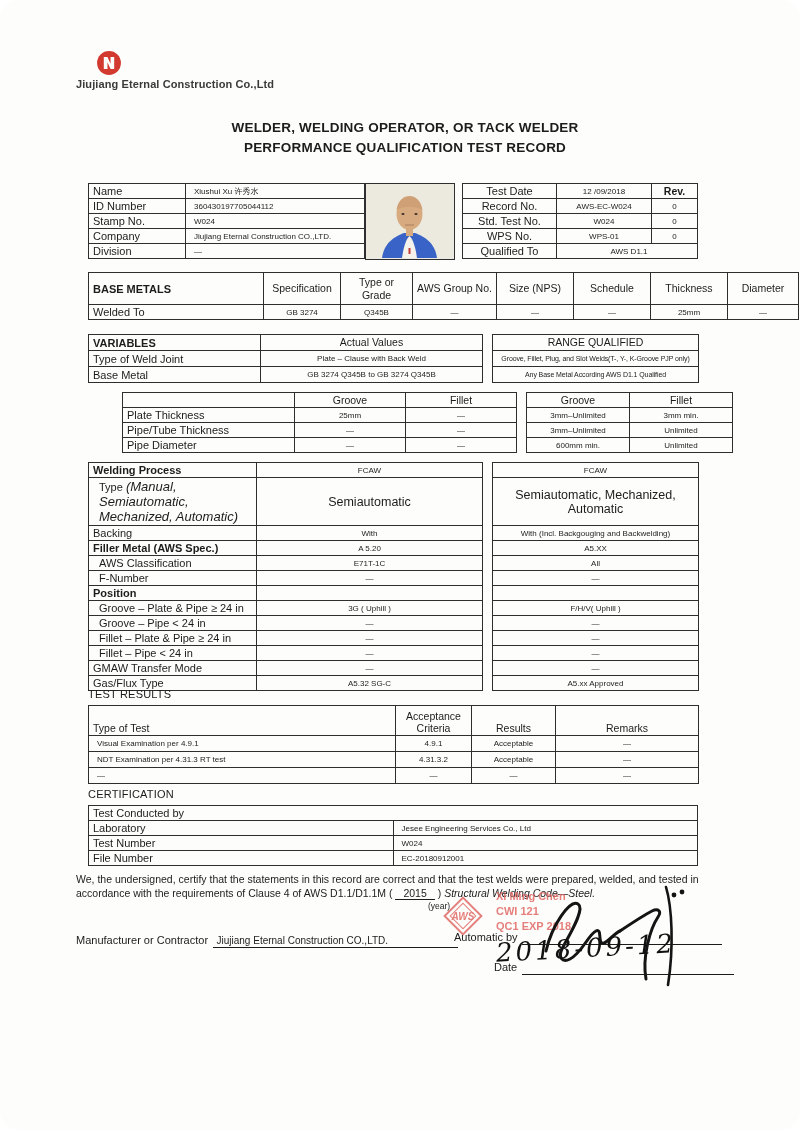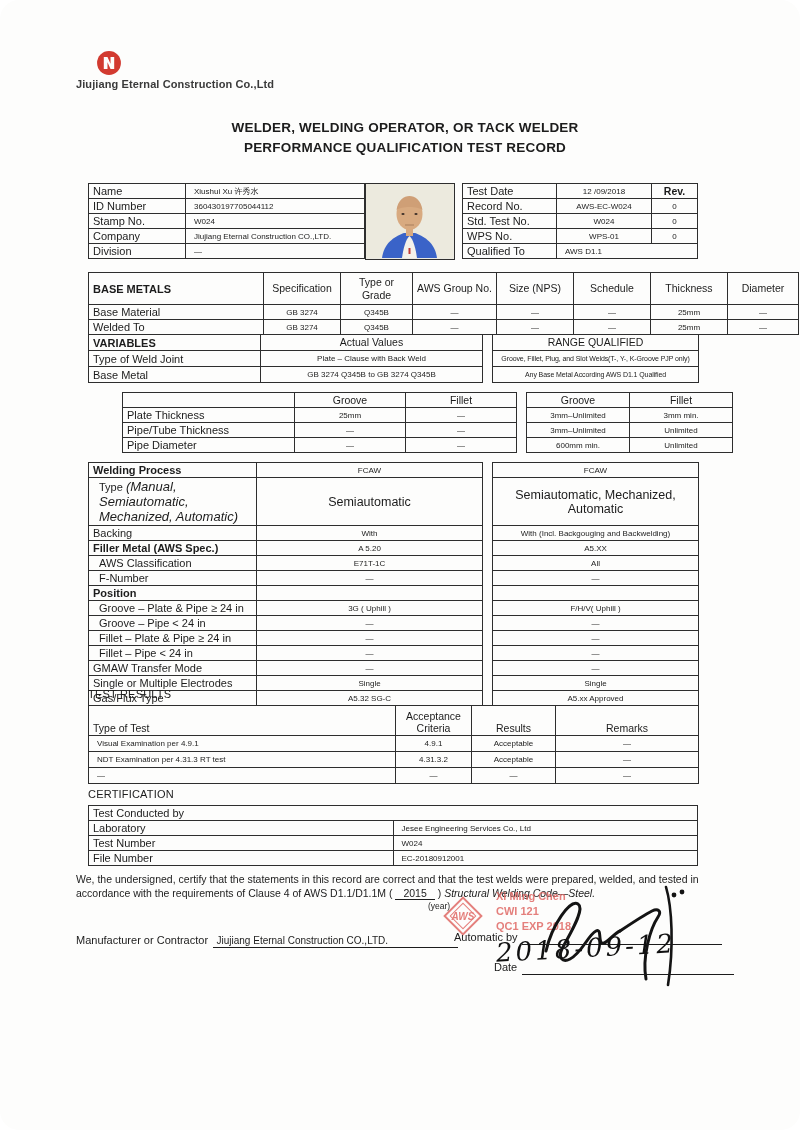--- a/index.html
+++ b/index.html
@@ -30,21 +30,21 @@
   .note { font-size:13px; font-style:italic; font-weight:normal; }
 
   
   .info-block { position:absolute; left:88px; top:183px; display:flex; align-items:flex-start; }
   .t-welder { width:277px; }
   .t-welder td { height:15px; }
   .t-welder .c1 { width:97px; }
   .photo { width:90px; height:77px; border:1.5px solid #2e2e2e; background:#ecebe3; margin-right:7px; }
   .photo svg { display:block; }
   .t-test { width:236px; }
-  .t-test td { height:15px; }
+  .t-test td { height:15px;text-align:center; }
   .t-test .c1 { width:94px; }
   .t-test .c2 { width:95px; }
   .t-test .rev { font-size:10.5px; font-weight:bold; text-align:center; }
 
   
   .t-base { position:absolute; left:88px; top:272px; width:610px; }
   .t-base td { height:15px; }
   .t-base .h { height:32px; vertical-align:middle; }
 
   
@@ -198,30 +198,20 @@
       <td class="lbl-b h">BASE METALS</td>
       <td class="hdr h">Specification</td>
       <td class="hdr h">Type or Grade</td>
       <td class="hdr h">AWS Group No.</td>
       <td class="hdr h">Size (NPS)</td>
       <td class="hdr h">Schedule</td>
       <td class="hdr h">Thickness</td>
       <td class="hdr h">Diameter</td>
     </tr>
     <tr>
-      <td class="lbl">Base Material</td>
-      <td class="val">GB 3274</td>
-      <td class="val">Q345B</td>
-      <td class="val">—</td>
-      <td class="val">—</td>
-      <td class="val">—</td>
-      <td class="val">25mm</td>
-      <td class="val">—</td>
-    </tr>
-    <tr>
       <td class="lbl">Welded To</td>
       <td class="val">GB 3274</td>
       <td class="val">Q345B</td>
       <td class="val">—</td>
       <td class="val">—</td>
       <td class="val">—</td>
       <td class="val">25mm</td>
       <td class="val">—</td>
     </tr>
   </tbody>
@@ -373,26 +363,20 @@
           <td class="lbl indent">Fillet – Pipe &lt; 24 in</td>
           <td class="val">—</td>
           <td class="gap"></td>
           <td class="val">—</td>
         </tr>
     <tr>
           <td class="lbl">GMAW Transfer Mode</td>
           <td class="val">—</td>
           <td class="gap"></td>
           <td class="val">—</td>
-        </tr>
-    <tr>
-          <td class="lbl">Single or Multiple Electrodes</td>
-          <td class="val">Single</td>
-          <td class="gap"></td>
-          <td class="val">Single</td>
         </tr>
     <tr>
           <td class="lbl">Gas/Flux Type</td>
           <td class="val">A5.32 SG-C</td>
           <td class="gap"></td>
           <td class="val">A5.xx Approved</td>
         </tr>
   </tbody>
     </table>
 

